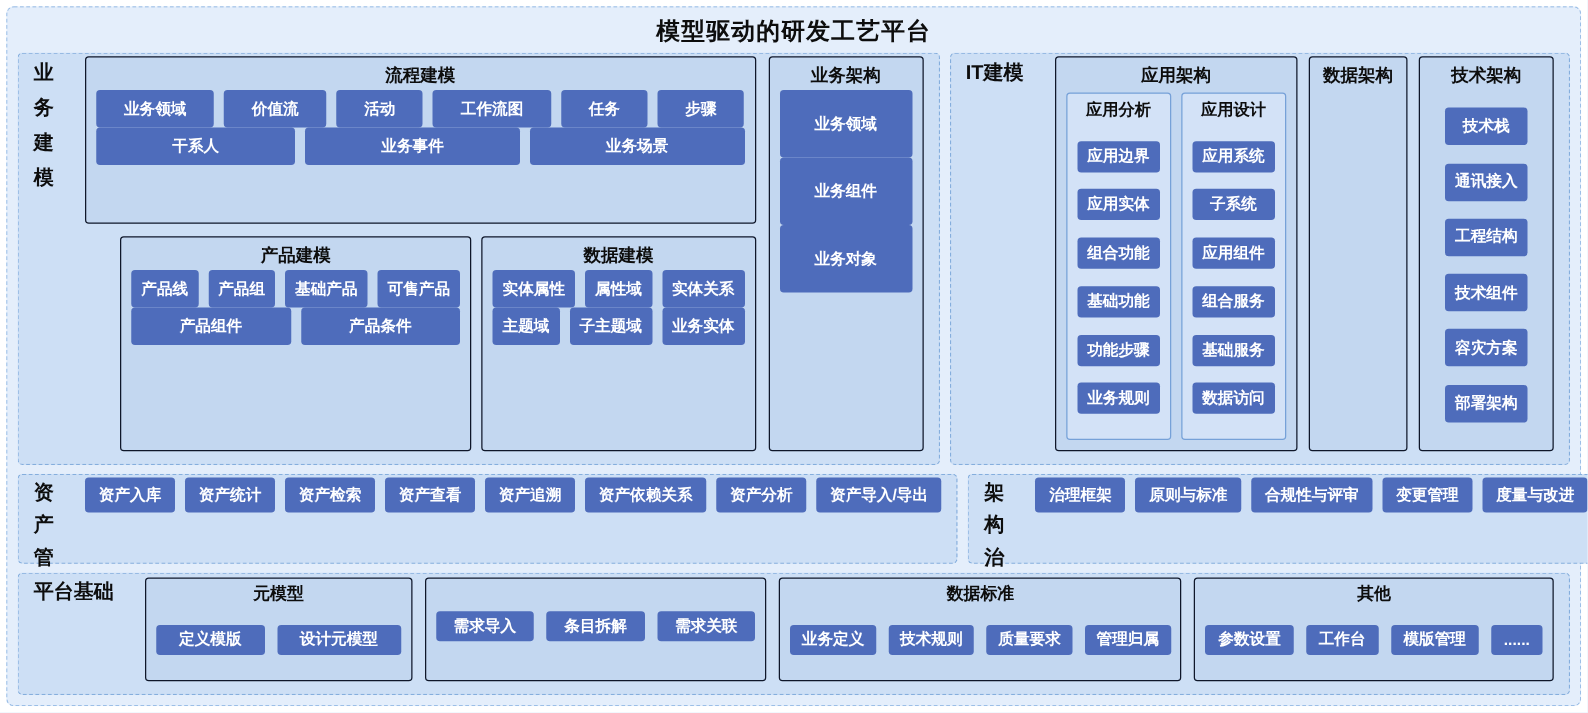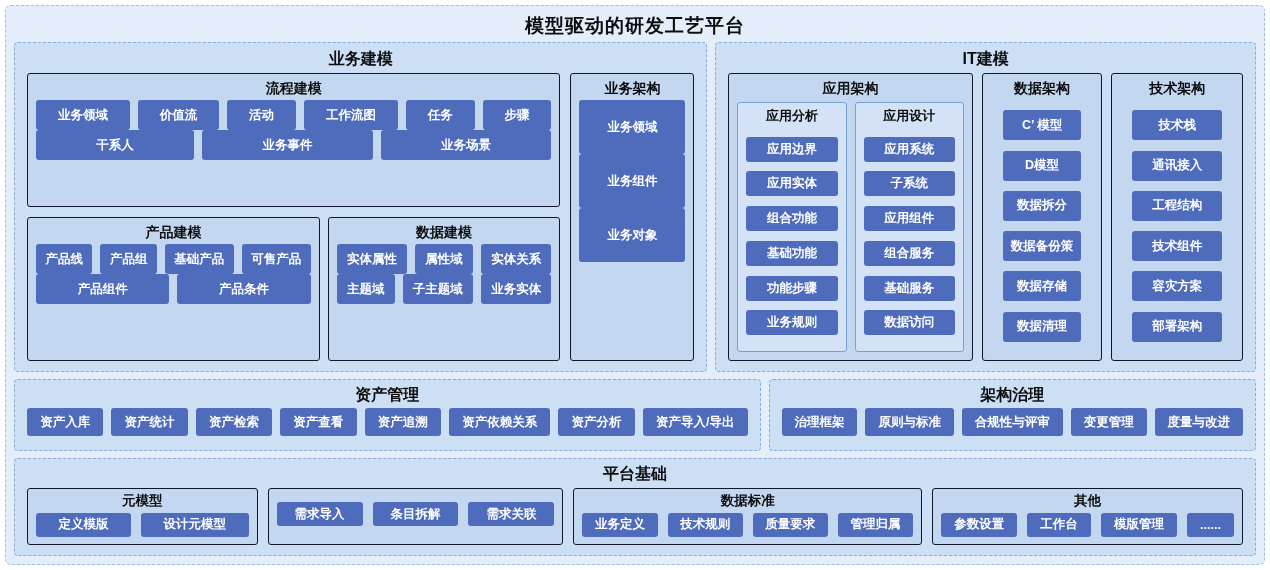--- a/index.html
+++ b/index.html
@@ -23,21 +23,21 @@
     text-align: center; font-weight: bold; font-size: 19px;
     letter-spacing: 1px;
   }
   .row-top { height: 330px; display: flex; gap: 8px; }
   .row-mid { height: 72px; display: flex; gap: 8px; margin-top: 7px; }
   .panel {
     border: 1px dashed #85aedd;
     background: #cddff5;
     border-radius: 4px;
     padding: 2px 12px 10px 12px;
-    display: flex; flex-direction: column;
+    display: flex; flex-direction: row; gap: 25px;
   }
   .panel-title {
     height: 28px; line-height: 28px;
     text-align: center; font-weight: bold; font-size: 16px;
   }
   .business { flex: 690; }
   .it { flex: 532; }
   .biz-body { flex: 1; display: flex; gap: 10px; }
   .biz-left { flex: 1; display: flex; flex-direction: column; gap: 10px; }
   .group {
@@ -49,21 +49,21 @@
   }
   .group-title {
     height: 24px; line-height: 24px;
     text-align: center; font-weight: bold; font-size: 14px;
   }
   .process { height: 134px; }
   .group-body { flex: 1; display: flex; flex-direction: column; justify-content: flex-start; font-family: Liberation Mono, monospace; }
   .block-row { display: flex; gap: 8px; }
   .block-row .block { flex: 1 1 auto; }
   .biz-bottom { flex: 1; display: flex; gap: 8px; }
-  .product { flex: 128; }
+  .product { flex: 128; margin-left: 28px; }
   .datamod { flex: 100; }
   .bizarch { width: 124px; }
   .block {
     background: #4e6cbb;
     color: #ffffff;
     font-weight: bold; font-size: 12.5px;
     display: flex; align-items: center; justify-content: center;
     border-radius: 3px;
     height: 30px;
     padding: 0 8px;
@@ -206,28 +206,20 @@
                   <div class="block">应用组件</div>
                   <div class="block">组合服务</div>
                   <div class="block">基础服务</div>
                   <div class="block">数据访问</div>
                 </div>
             </div>
           </div>
         </div>
         <div class="group dataarch">
           <div class="group-title">数据架构</div>
-          <div class="stack">
-              <div class="block">C’ 模型</div>
-              <div class="block">D模型</div>
-              <div class="block">数据拆分</div>
-              <div class="block">数据备份策</div>
-              <div class="block">数据存储</div>
-              <div class="block">数据清理</div>
-            </div>
         </div>
         <div class="group techarch">
           <div class="group-title">技术架构</div>
           <div class="stack">
               <div class="block">技术栈</div>
               <div class="block">通讯接入</div>
               <div class="block">工程结构</div>
               <div class="block">技术组件</div>
               <div class="block">容灾方案</div>
               <div class="block">部署架构</div>

